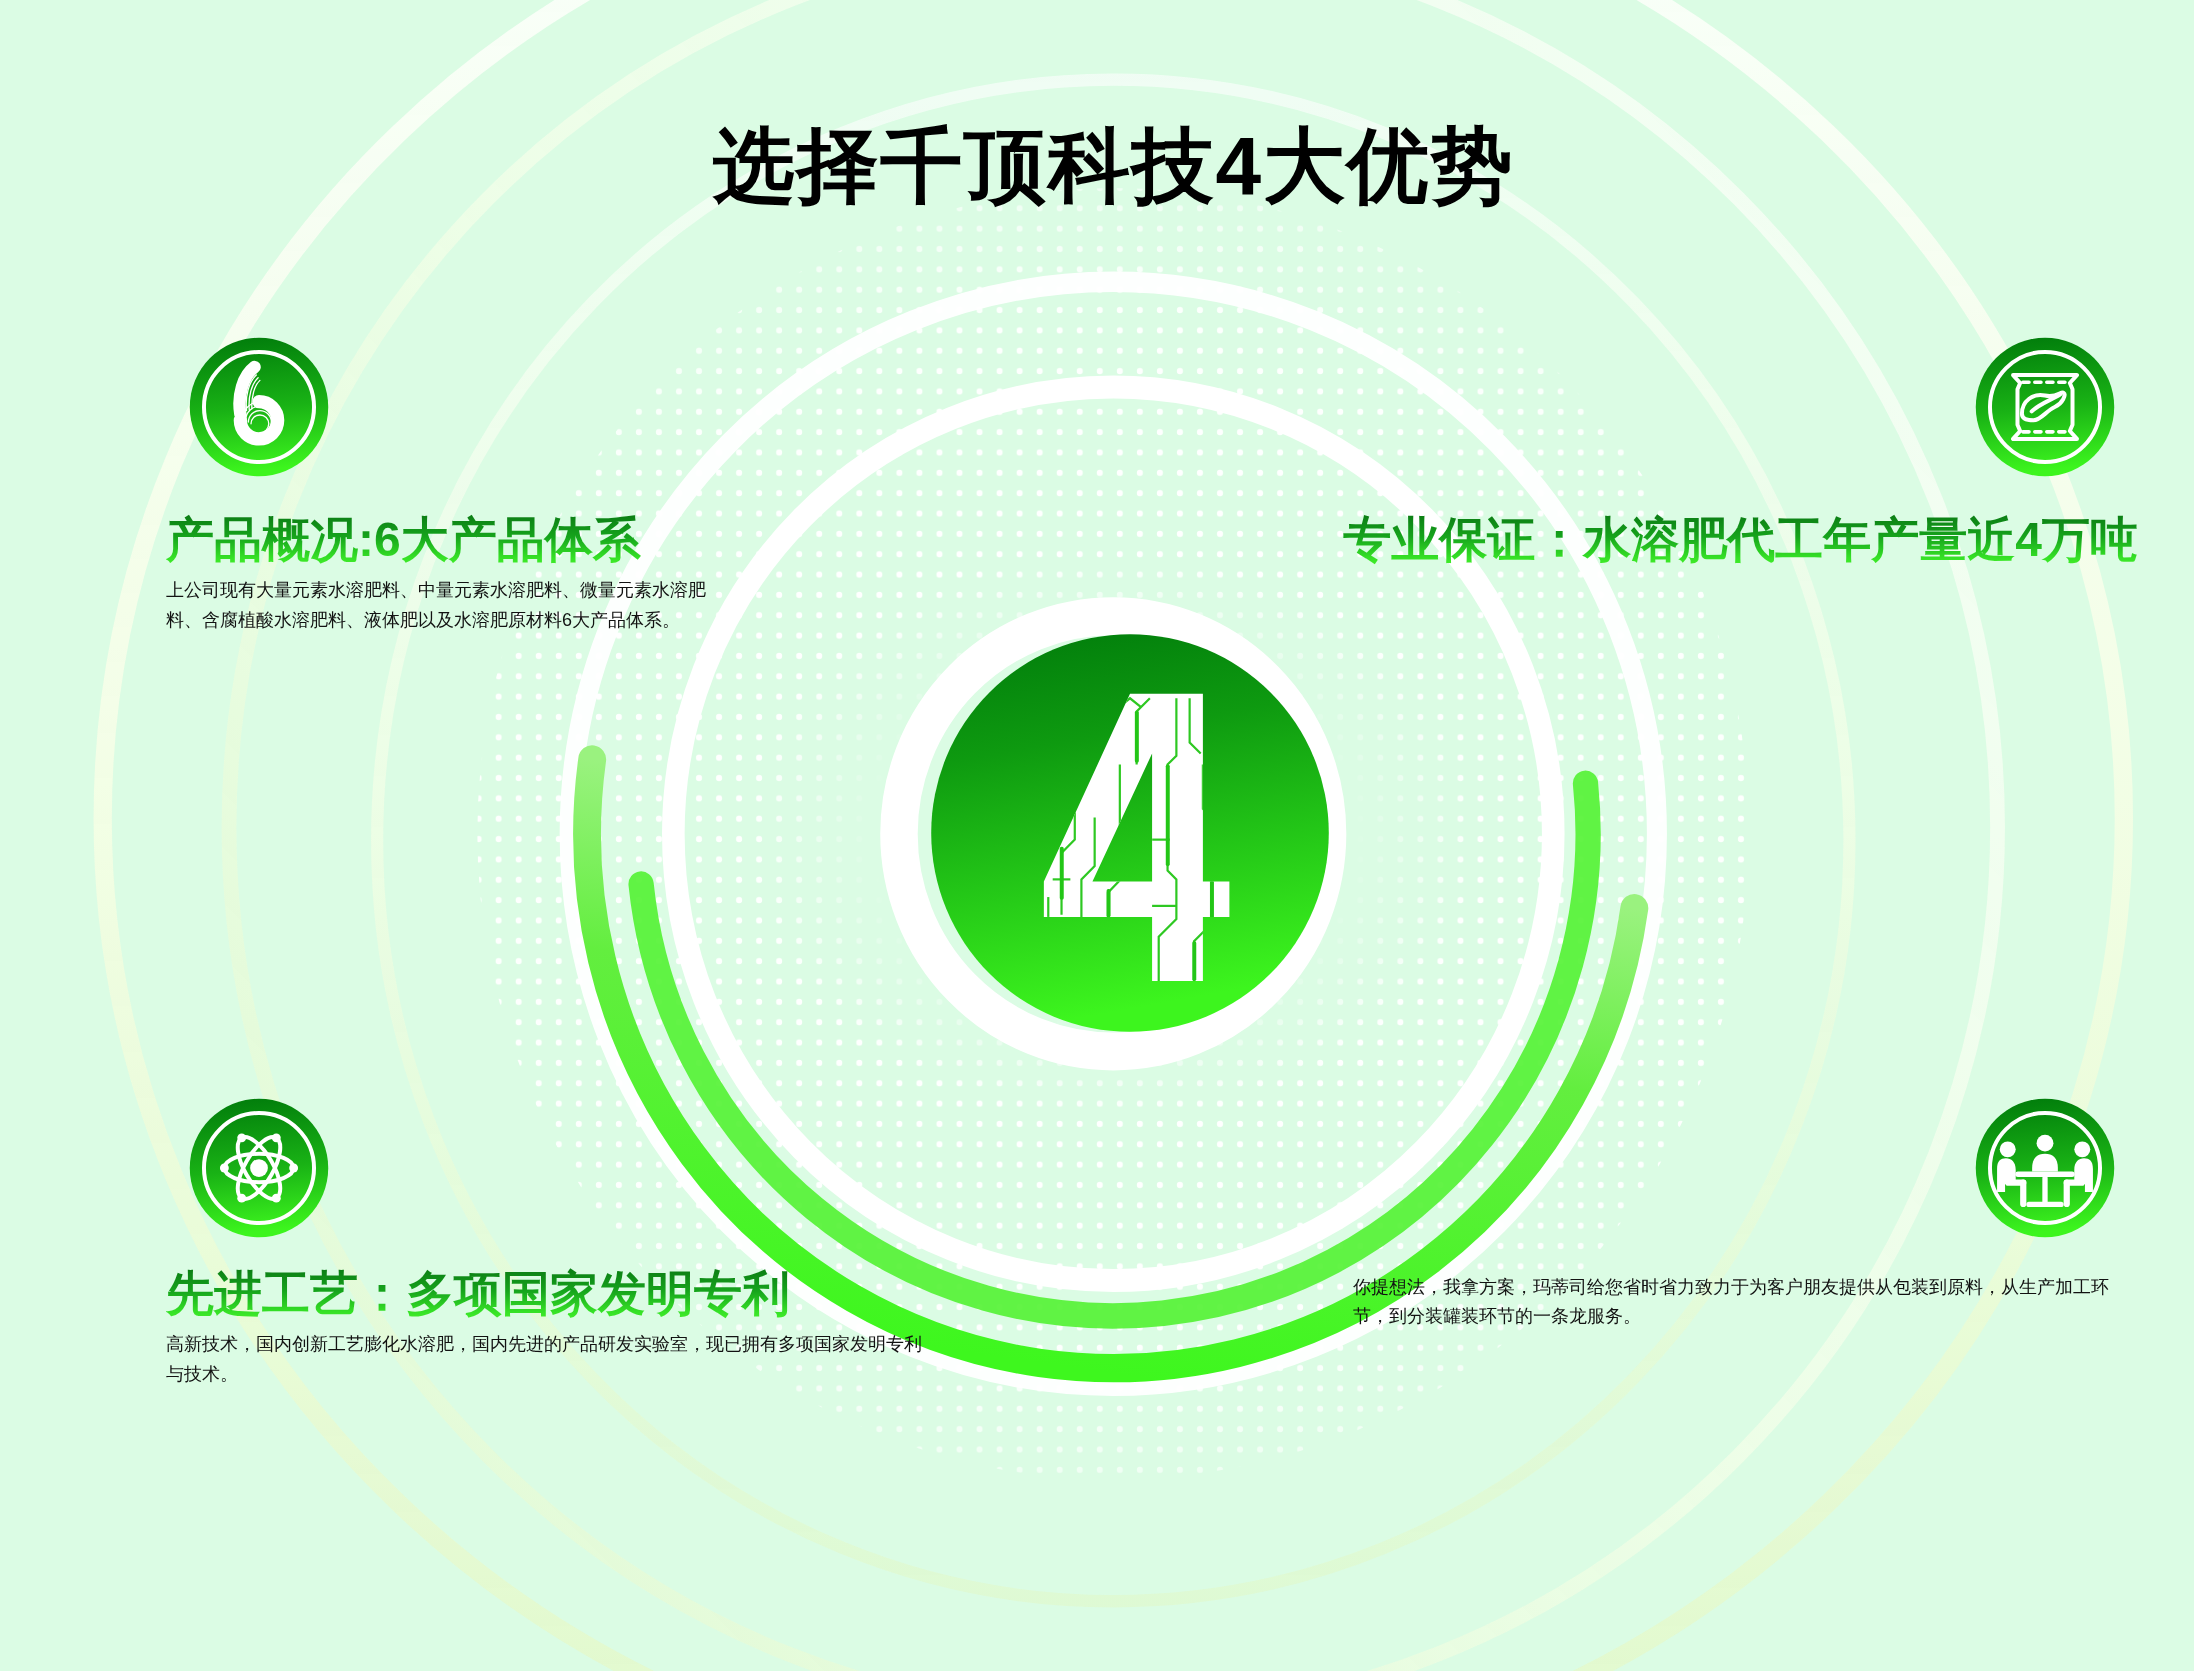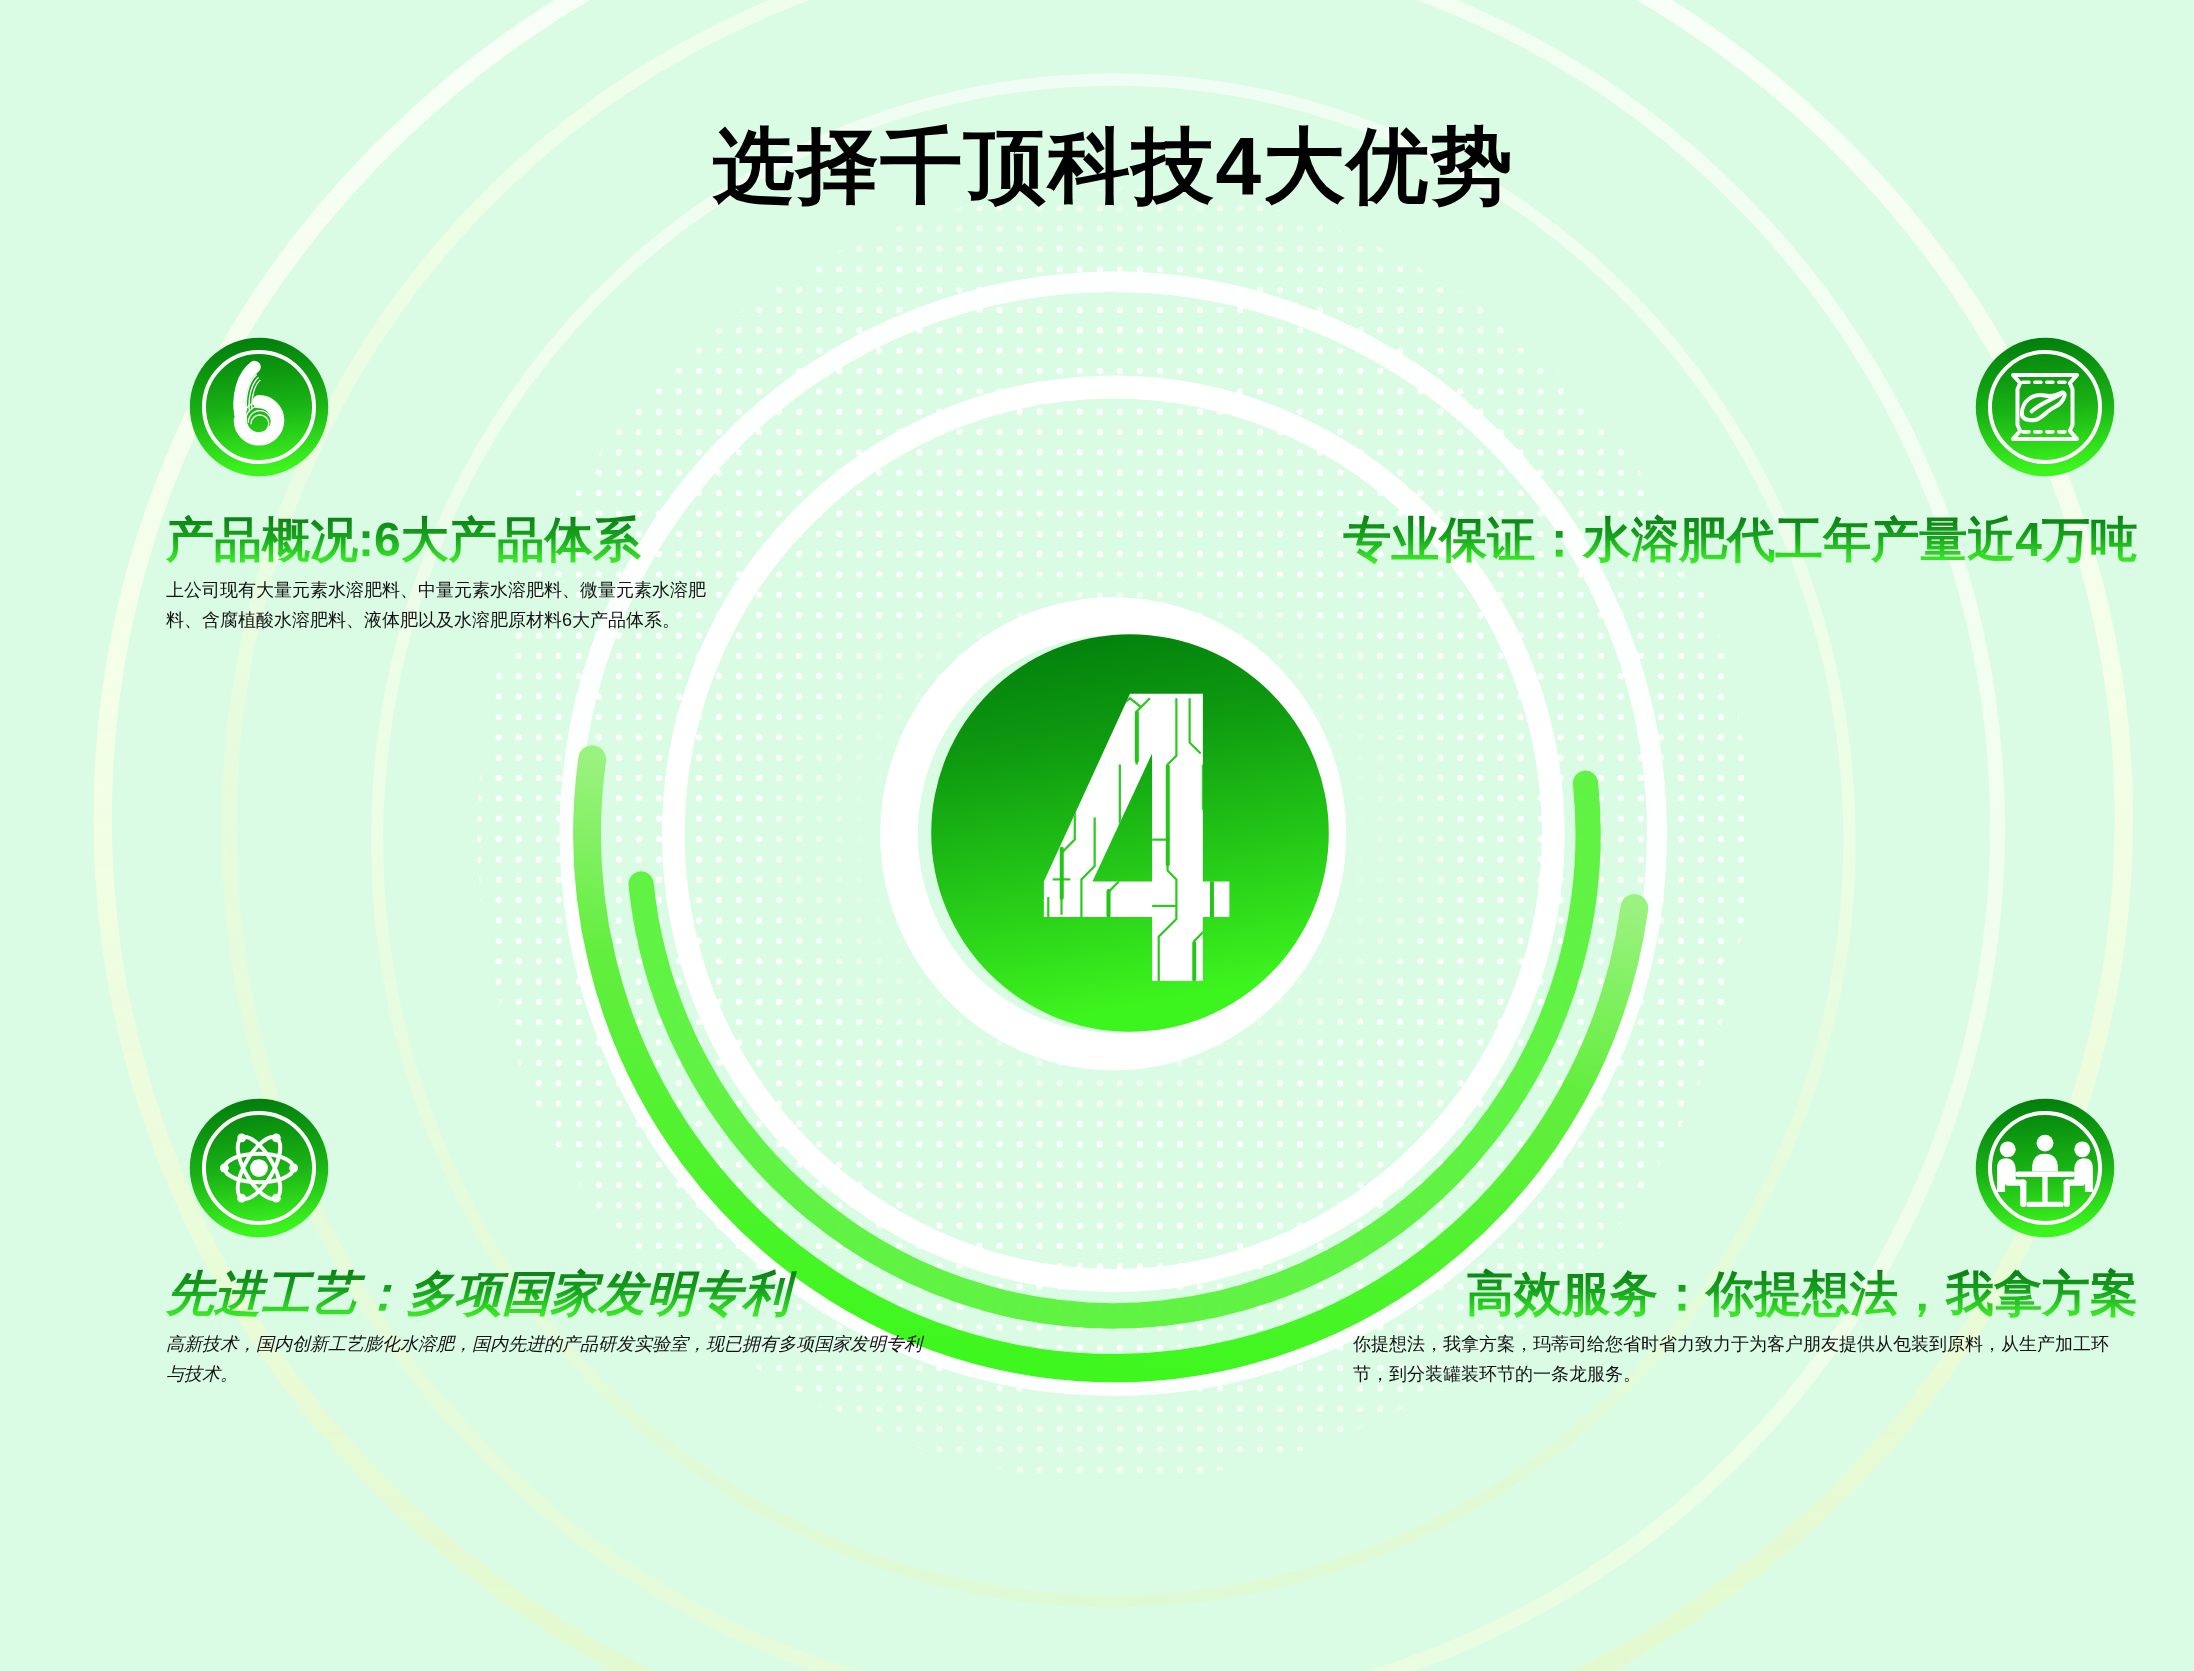--- a/index.html
+++ b/index.html
@@ -53,21 +53,21 @@
     margin:6.2px 0 0 0;
   }
 
   
   #quad-tl{left:133px;top:336px;width:575px;}
   #quad-tl .icon-wrap{left:22px;top:0;}
   #quad-tl .text-block{position:absolute;top:177px;left:0;width:560px;text-align:left;}
 
   #quad-bl{left:133px;top:1097px;width:778px;}
   #quad-bl .icon-wrap{left:22px;top:0;}
-  #quad-bl .text-block{position:absolute;top:170px;left:0;width:770px;text-align:left;font-style:italic;}
+  #quad-bl .text-block{position:absolute;top:170px;left:0;width:770px;text-align:left;}
 
   
   #quad-tr{left:1185px;top:336px;width:920px;}
   #quad-tr .icon-wrap{right:22px;top:0;left:auto;}
   #quad-tr .text-block{position:absolute;top:177px;right:0;width:918px;text-align:right;}
   #quad-tr .headline{text-align:right;}
   #quad-tr .body-text{text-align:left;margin-left:auto;width:632px;}
 
   #quad-br{left:1318px;top:1097px;width:787px;}
   #quad-br .icon-wrap{right:22px;top:0;left:auto;}
@@ -338,19 +338,18 @@
 
         <g fill="#ffffff">
           <circle cx="244" cy="118" r="18"></circle>
           <path d="M268 162 C268 144 260 138 248 138 C236 138 226 146 226 164 L226 196 L250 196 L250 214 L268 214 Z"></path>
           <rect x="202" y="186" width="48" height="14" rx="7"></rect>
           <rect x="202" y="186" width="14" height="62" rx="7"></rect>
         </g>
       </svg>
     </div>
     <div class="text-block">
-      <div class="headline">高效服务：你提想法，我拿方案</div>
       <p class="body-text">你提想法，我拿方案，玛蒂司给您省时省力致力于为客户朋友提供从包装到原料，从生产加工环节，到分装罐装环节的一条龙服务。</p>
     </div>
   </div>
 
 </div>
 
 
 </body></html>

